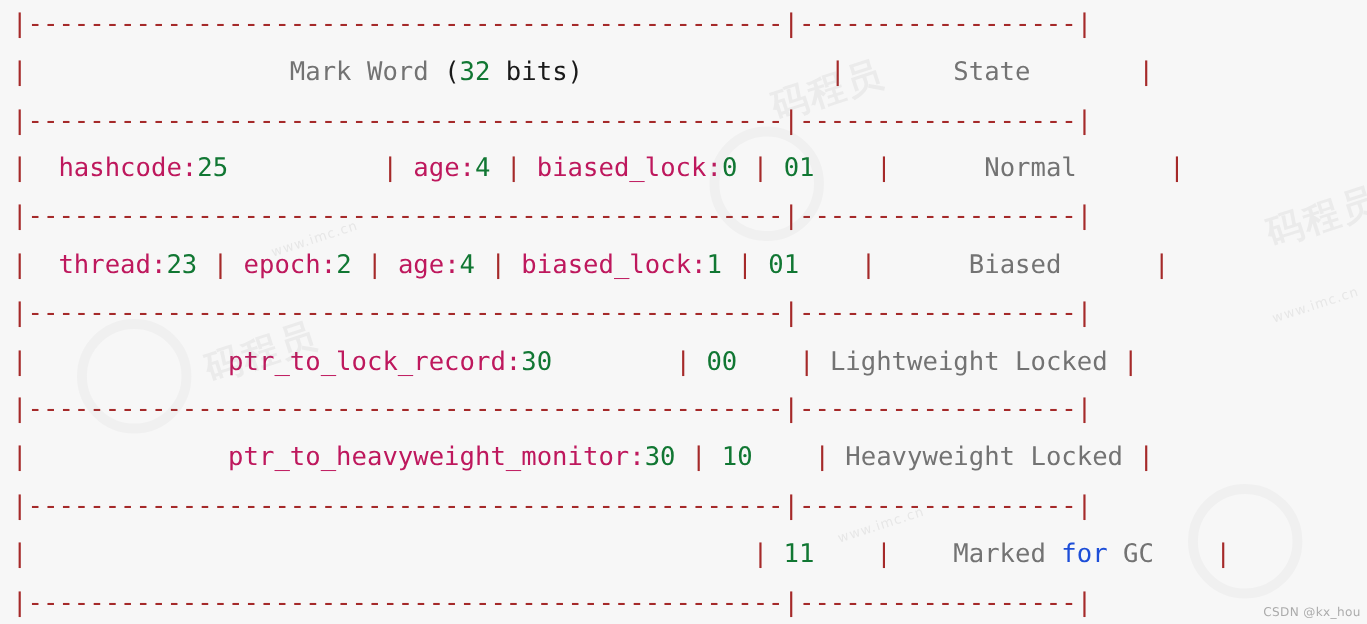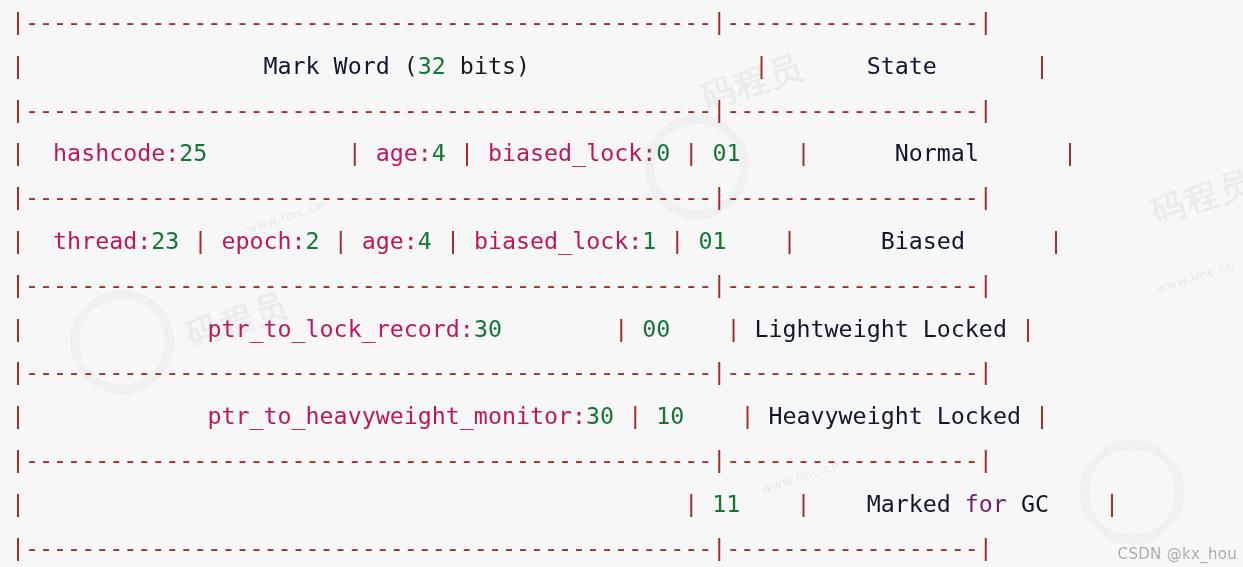--- a/index.html
+++ b/index.html
@@ -40,23 +40,23 @@
     display: block;
     height: 43.8px;
     padding-left: 11px;
   }
 
   
   .t-pipe  { color: #a52a2a; }
   .t-dash  { color: #a52a2a; }
   .t-name  { color: #be185d; }
   .t-num   { color: #117733; }
-  .t-str   { color: #0f172a; }
+  .t-str   { color: #737373; }
   .t-plain { color: #1a1a1a; }
-  .t-kw    { color: #701a75; }
+  .t-kw    { color: #1d4ed8; }
 
   
   .wm {
     position: absolute;
     color: rgba(120,120,120,0.085);
     font-family: "DejaVu Sans", "Liberation Sans", sans-serif;
     font-weight: bold;
     pointer-events: none;
     user-select: none;
     white-space: nowrap;
@@ -68,21 +68,21 @@
     border: 9px solid rgba(125,125,125,0.055);
     border-radius: 50%;
     pointer-events: none;
   }
 
   .wm-credit {
     position: absolute;
     right: 6px;
     bottom: 4px;
     font-family: "DejaVu Sans", "Liberation Sans", sans-serif;
-    font-size: 15px;
+    font-size: 11px;
     color: rgba(110,110,110,0.55);
     letter-spacing: 0.3px;
     white-space: nowrap;
     pointer-events: none;
   }
 </style>
 </head>
 <body>
 
 <div id="code-block">

